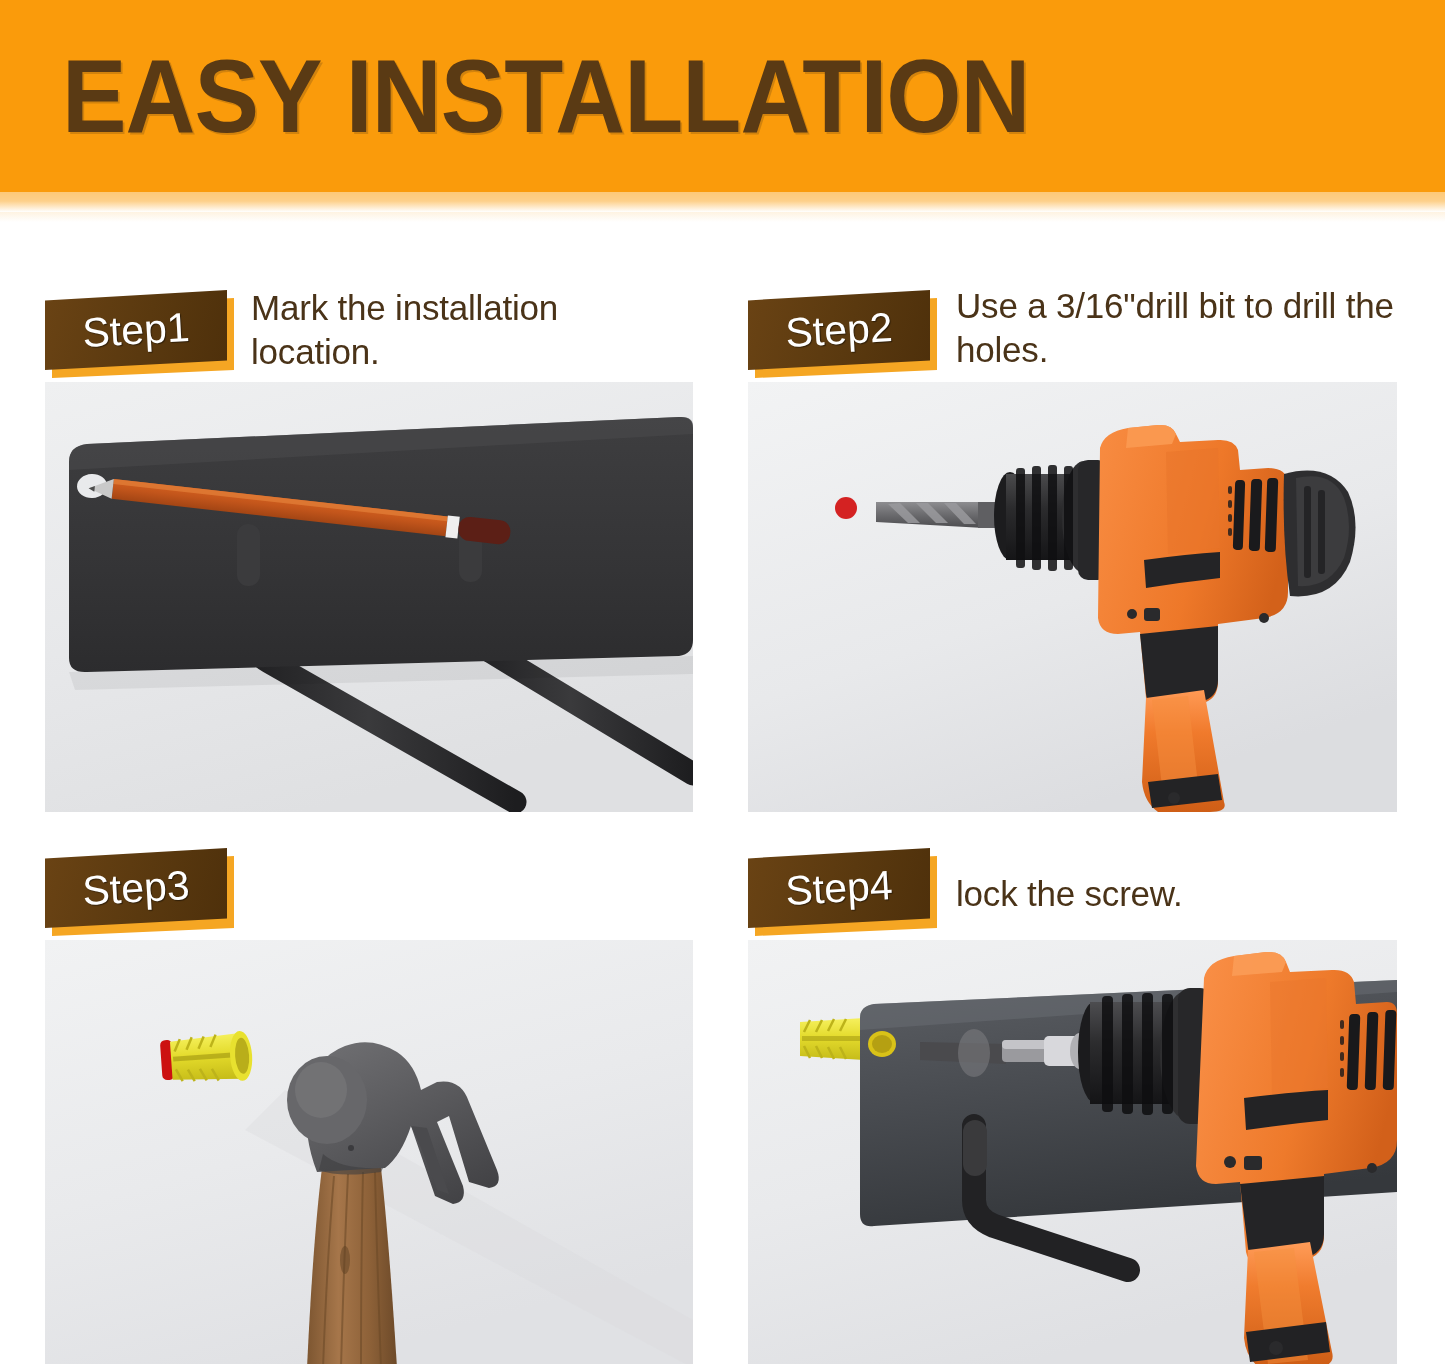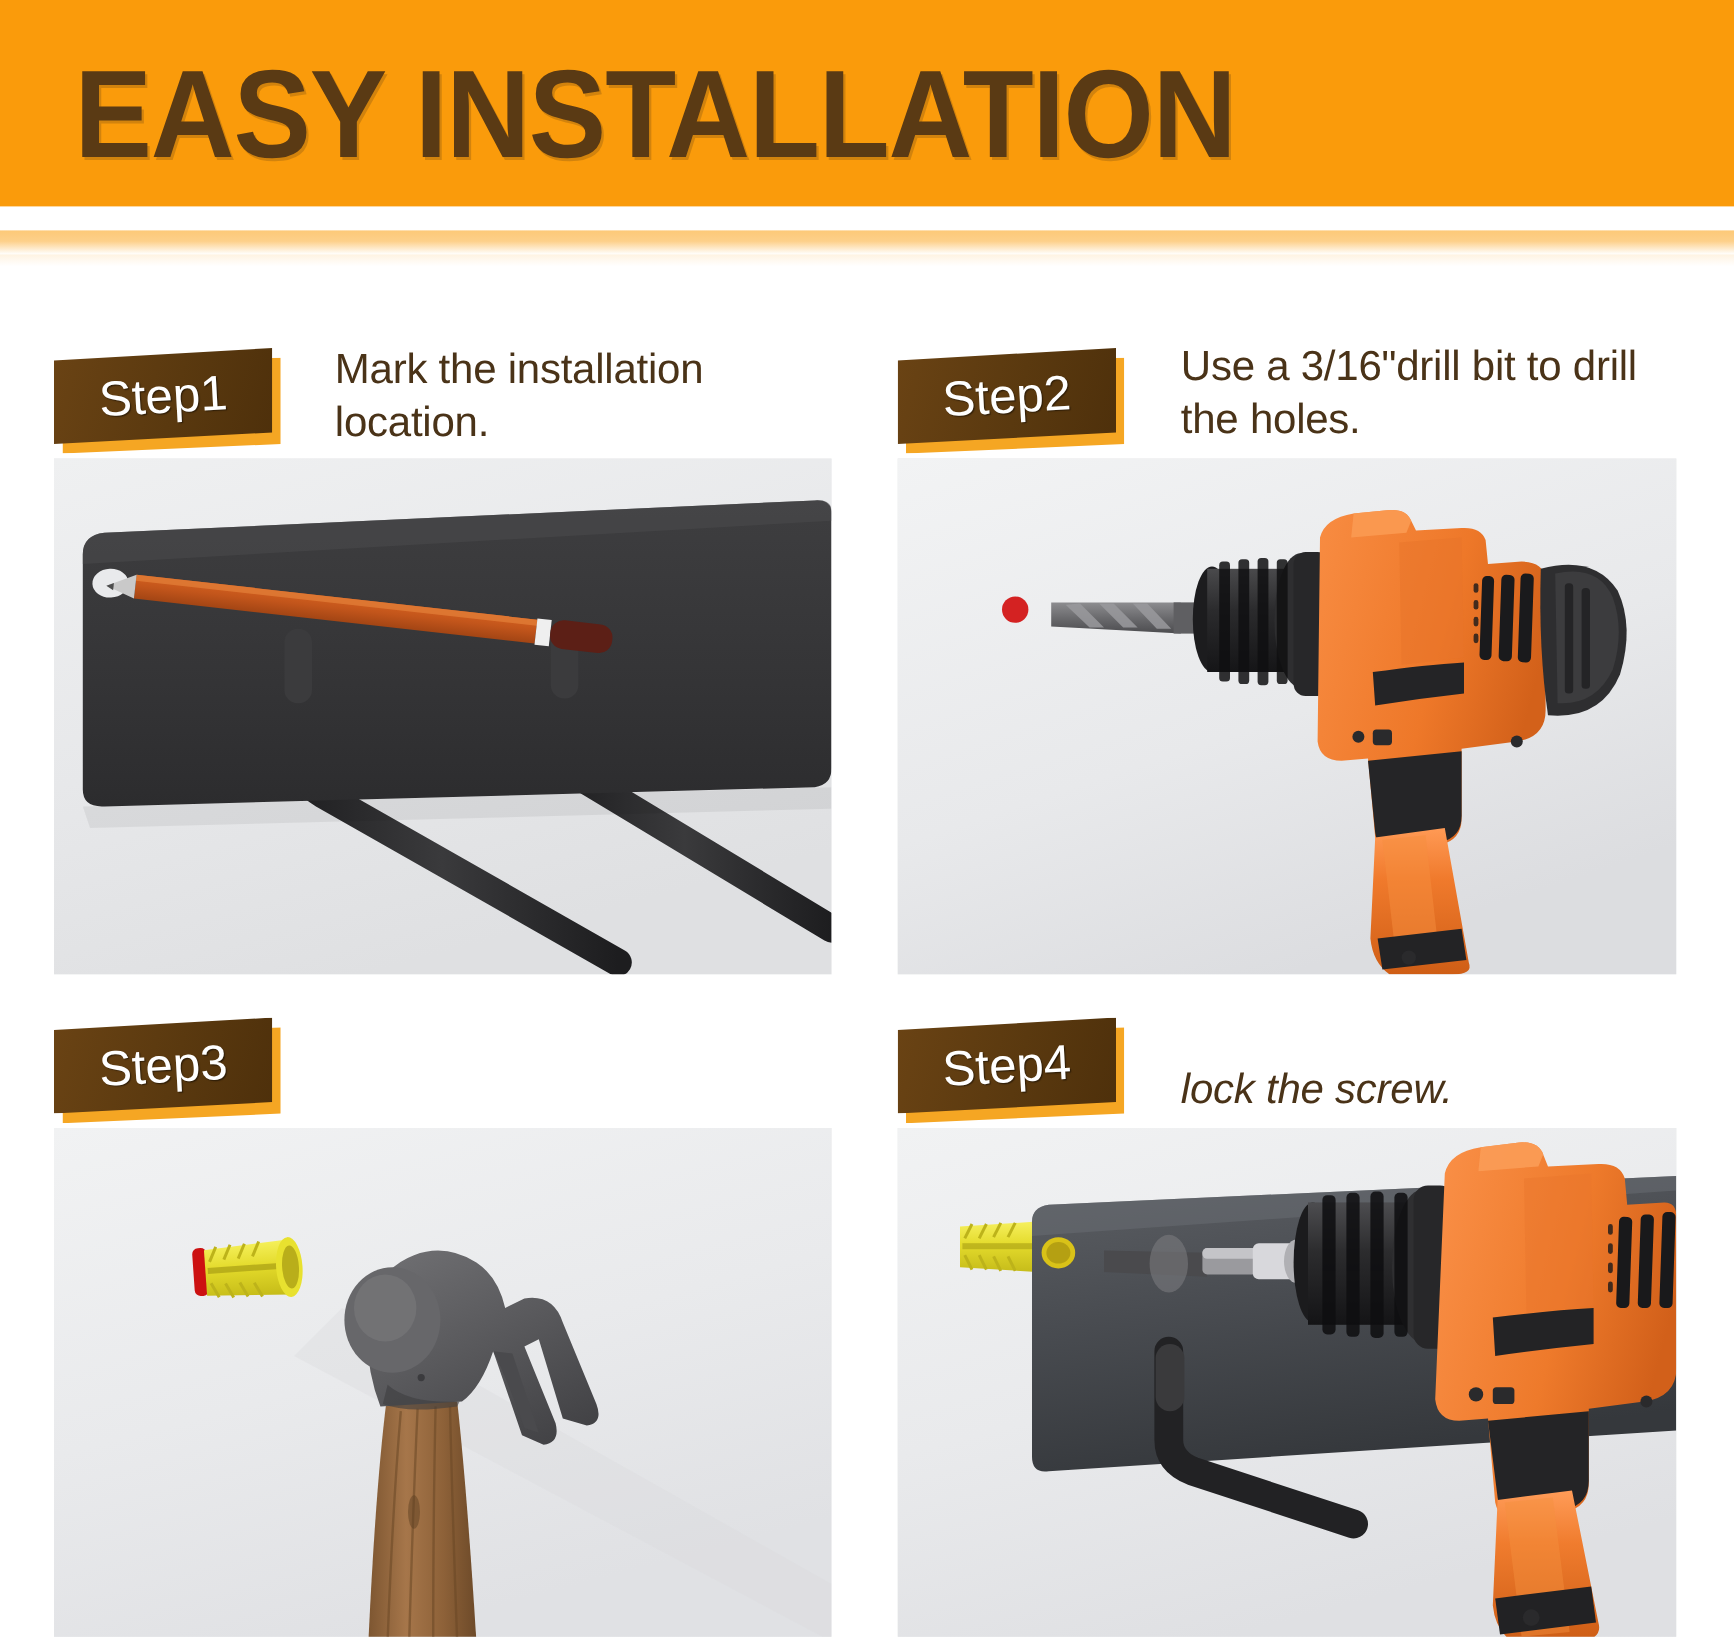--- a/index.html
+++ b/index.html
@@ -6,21 +6,21 @@
   html,body { width:1445px; height:1364px; }
   body {
     background:#ffffff;
     font-family:"Liberation Sans", sans-serif;
     overflow:hidden;
     position:relative;
   }
 
   
   .banner {
-    position:absolute; left:0; top:0; width:1445px; height:172px;
+    position:absolute; left:0; top:0; width:1445px; height:192px;
     background:#fa9b0b;
   }
   .banner-title {
     position:absolute; left:62px; top:44px;
     font-family:"Liberation Sans", sans-serif;
     font-weight:bold;
     font-size:104px;
     line-height:104px;
     letter-spacing:-1px;
     color:#5a3a14;
@@ -72,24 +72,23 @@
     transform:rotate(-3.2deg);
     text-shadow:1px 1px 1px rgba(0,0,0,0.45);
   }
 
   .step-caption {
     position:absolute; left:206px; top:-4px; right:0;
     color:#4a3318;
     font-size:35px;
     line-height:44px;
     letter-spacing:-0.2px;
-    margin-left:28px;
   }
   .step-2 .step-caption { left:208px; top:-6px; }
-  .step-4 .step-caption { left:208px; top:38px;font-style:italic; }
+  .step-4 .step-caption { left:208px; top:24px; }
   .step-3 .step-caption { left:206px; top:-4px; }
 
   
   .photo {
     position:relative;
     width:100%;
     height:430px;
     overflow:hidden;
     background:#e9eaec;
   }

